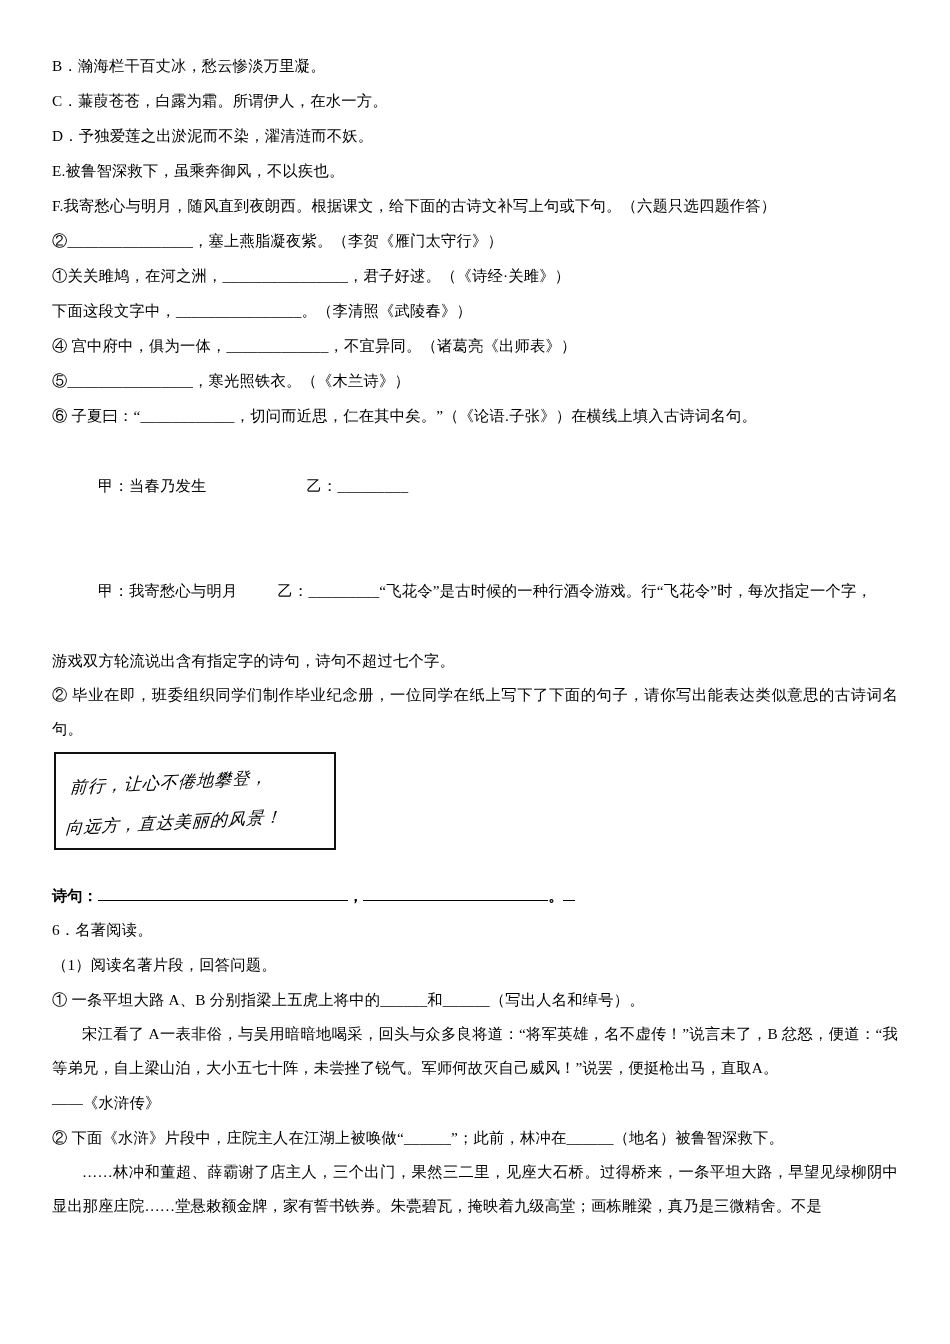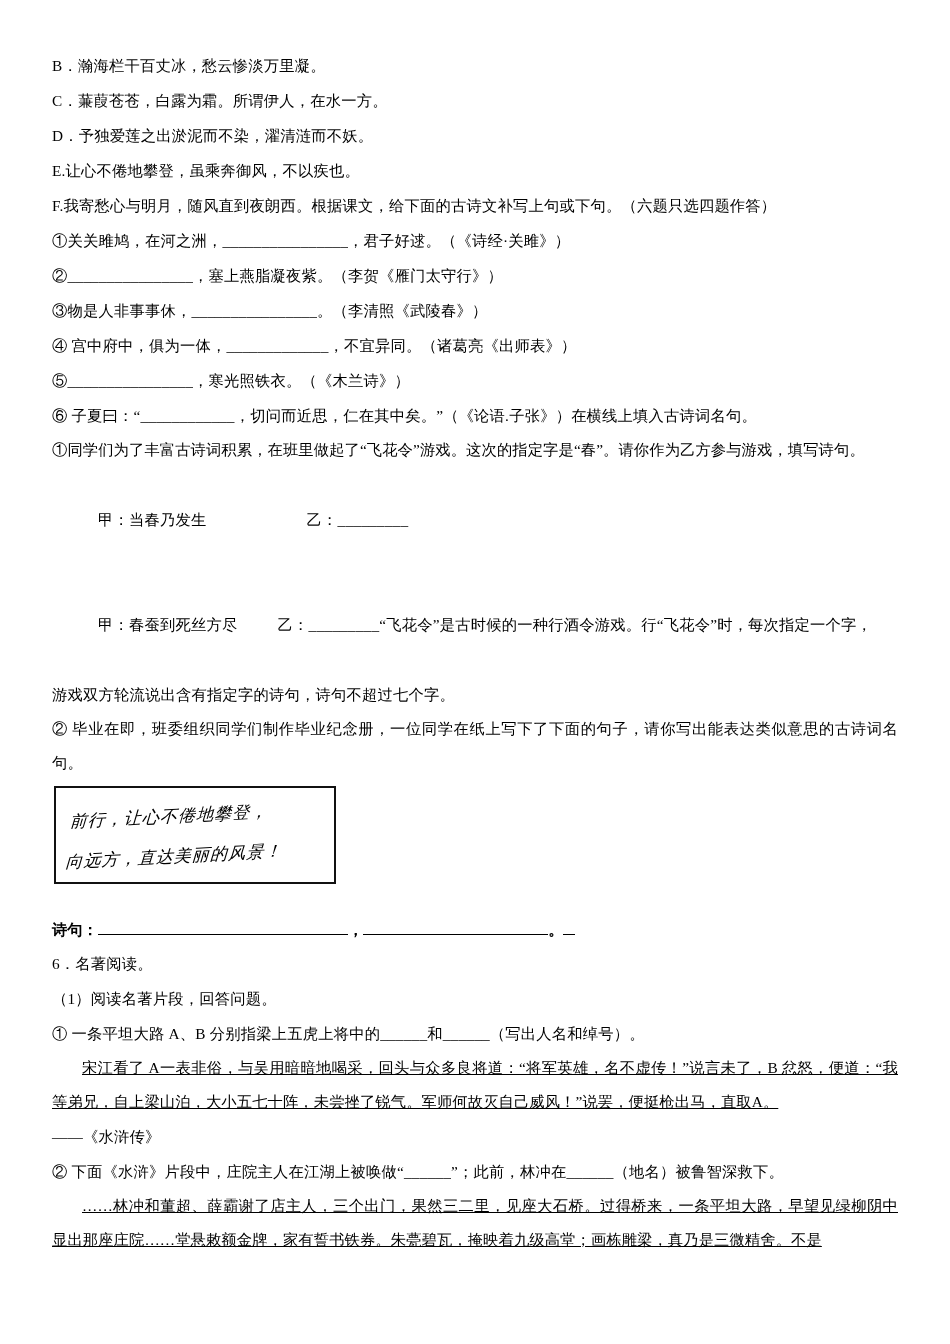--- a/index.html
+++ b/index.html
@@ -29,21 +29,20 @@
     letter-spacing: 0.2px;
   }
   .para {
     font-size: 15.3px;
     line-height: 34px;
     text-align: justify;
     letter-spacing: 0.1px;
   }
   .para.ind2 {
     text-indent: 30px;
-    text-decoration: underline;
   }
   
   .hand-box {
     margin-top: 6px;
     margin-left: 2px;
     width: 282px;
     height: 98px;
     border: 2px solid #111;
     position: relative;
     box-sizing: border-box;
@@ -91,39 +90,38 @@
   }
 </style>
 </head>
 <body>
 
 <div class="page">
 
   <div class="line">B．瀚海栏干百丈冰，愁云惨淡万里凝。</div>
   <div class="line">C．蒹葭苍苍，白露为霜。所谓伊人，在水一方。</div>
   <div class="line">D．予独爱莲之出淤泥而不染，濯清涟而不妖。</div>
-  <div class="line">E.让心不倦地攀登，虽乘奔御风，不以疾也。</div>
+  <div class="line">E.被鲁智深救下，虽乘奔御风，不以疾也。</div>
 
   <div class="line">F.我寄愁心与明月，随风直到夜朗西。根据课文，给下面的古诗文补写上句或下句。（六题只选四题作答）</div>
 
+  <div class="line">②________________，塞上燕脂凝夜紫。（李贺《雁门太守行》）</div>
   <div class="line">①关关雎鸠，在河之洲，________________，君子好逑。（《诗经·关雎》）</div>
-  <div class="line">②________________，塞上燕脂凝夜紫。（李贺《雁门太守行》）</div>
-  <div class="line">③物是人非事事休，________________。（李清照《武陵春》）</div>
+  <div class="line">下面这段文字中，________________。（李清照《武陵春》）</div>
   <div class="line">④ 宫中府中，俱为一体，_____________，不宜异同。（诸葛亮《出师表》）</div>
   <div class="line">⑤________________，寒光照铁衣。（《木兰诗》）</div>
   <div class="line">⑥ 子夏曰：“____________，切问而近思，仁在其中矣。”（《论语.子张》）在横线上填入古诗词名句。</div>
 
-  <div class="para">①同学们为了丰富古诗词积累，在班里做起了“飞花令”游戏。这次的指定字是“春”。请你作为乙方参与游戏，填写诗句。</div>
 
   <div class="line">
     <span class="gap-lead"></span><span>甲：</span><span>当春乃发生</span><span class="gap-mid"></span><span>乙：</span><span>_________</span>
   </div>
 
   <div class="line">
-    <span class="gap-lead"></span><span>甲：</span><span>春蚕到死丝方尽</span><span class="gap-small"></span><span>乙：</span><span>_________</span><span>“飞花令”是古时候的一种行酒令游戏。行“飞花令”时，每次指定一个字，</span>
+    <span class="gap-lead"></span><span>甲：</span><span>我寄愁心与明月</span><span class="gap-small"></span><span>乙：</span><span>_________</span><span>“飞花令”是古时候的一种行酒令游戏。行“飞花令”时，每次指定一个字，</span>
   </div>
 
   <div class="line">游戏双方轮流说出含有指定字的诗句，诗句不超过七个字。</div>
 
   <div class="para">② 毕业在即，班委组织同学们制作毕业纪念册，一位同学在纸上写下了下面的句子，请你写出能表达类似意思的古诗词名句。</div>
 
   <div class="hand-box">
     <div class="hand-text">
       <span>前行，让心不倦地攀登，</span><br>
       <span>向远方，直达美丽的风景！</span>

